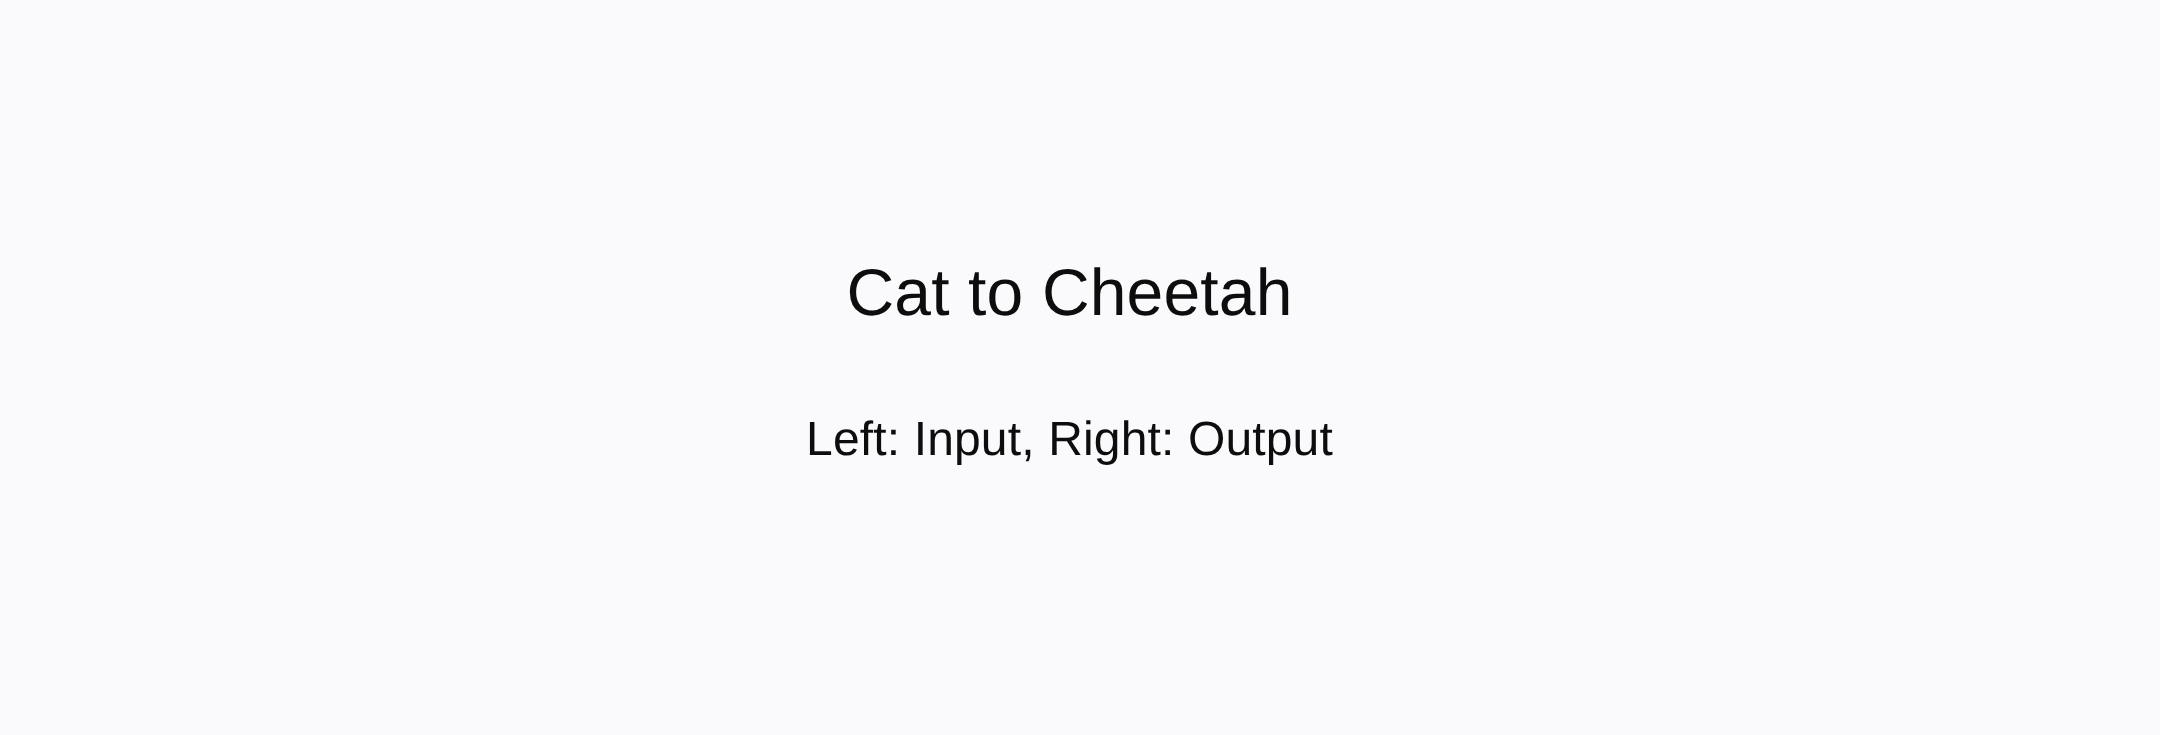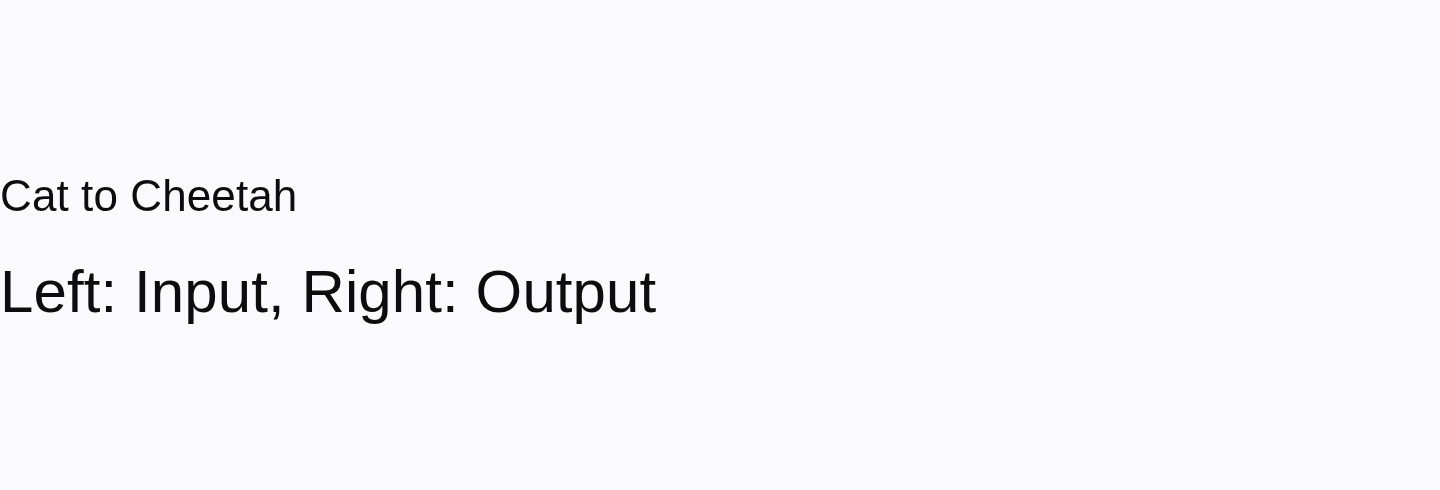--- a/index.html
+++ b/index.html
@@ -20,27 +20,27 @@
   .slide-canvas {
     position: relative;
     width: 1440px;
     height: 490px;
     background: #fafafc;
   }
 
   
   .caption-block {
     position: absolute;
-    left: 0;
+    left: 16px;
     top: 0;
     width: 1394px;          
     height: 490px;
     display: flex;
     flex-direction: column;
-    align-items: flex-start;
+    align-items: center;
     justify-content: center;
     text-align: center;
   }
 
   .caption-line {
     color: #0d0d0d;
     font-weight: 400;
     letter-spacing: 0.1px;
     white-space: nowrap;
     -webkit-font-smoothing: antialiased;
@@ -48,21 +48,21 @@
 
   
   .caption-title {
     font-size: 44px;
     line-height: 52px;
     margin: 0 0 42px 0;
   }
 
   
   .caption-subtitle {
-    font-size: 60px;
+    font-size: 32px;
     line-height: 56px;
     margin: 0;
   }
 </style>
 </head>
 <body>
 
 <div class="slide-canvas">
   <div class="caption-block">
     <div class="caption-line caption-title">Cat to Cheetah</div>

